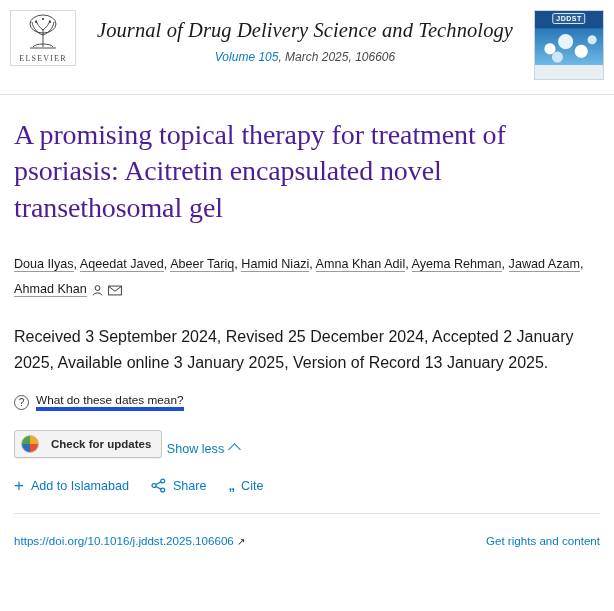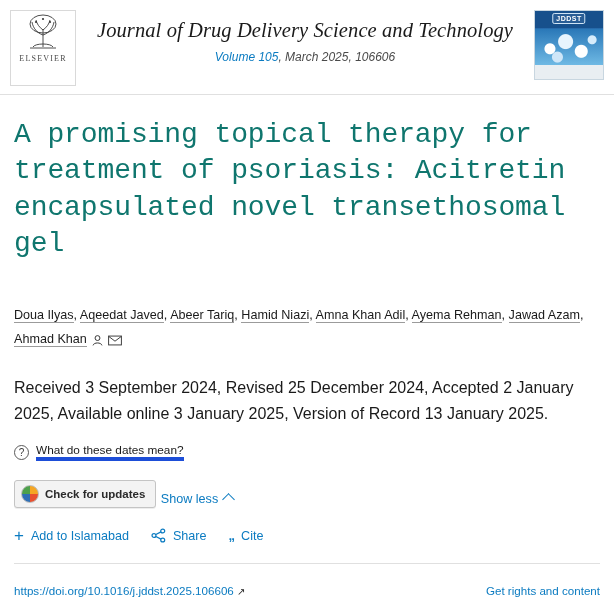--- a/index.html
+++ b/index.html
@@ -19,21 +19,21 @@
 
   
   .journal-header {
     display: flex;
     align-items: flex-start;
     padding: 10px 10px 0 10px;
     height: 84px;
   }
   .elsevier-logo {
     width: 66px;
-    height: 76px;
+    height: 56px;
     border: 1px solid #d9d9d9;
     display: flex;
     flex-direction: column;
     align-items: center;
     justify-content: flex-start;
     padding-top: 2px;
     flex: 0 0 auto;
     background: #fff;
   }
   .elsevier-tree {
@@ -104,31 +104,31 @@
   .header-rule {
     border-top: 1px solid #e0e0e0;
     margin: 10px 0 0 0;
   }
 
   
   .article {
     padding: 0 14px;
   }
   h1.article-title {
-    font-family: Liberation Mono, monospace;
+    font-family: Liberation Serif, serif;
     font-weight: normal;
     font-size: 28px;
     line-height: 1.30;
-    color: #0f766e;
+    color: #4c1d95;
     margin: 22px 0 4px 0;
     letter-spacing: -0.1px;
   }
 
   .authors {
-    margin-top: 40px;
+    margin-top: 26px;
     font-size: 12.6px;
     line-height: 1.95;
     color: #1a1a1a;
   }
   .author {
     display: inline;
     white-space: nowrap;
   }
   .author .nm {
     border-bottom: 1px solid #9b9b9b;
@@ -180,21 +180,21 @@
   .dates-link .txt {
     border-bottom: 4px solid #1d4ed8;
     cursor: pointer;
     color: #1a1a1a;
   }
 
   .crossmark {
     margin-top: 19px;
     display: inline-flex;
     align-items: center;
-    gap: 6px;
+    gap: 12px;
     border: 1px solid #c4c4c4;
     border-radius: 3px;
     background: #f3f3f3;
     padding: 4px 10px 4px 6px;
     box-shadow: 0 1px 0 rgba(0,0,0,0.07);
     cursor: pointer;
   }
   .cm-logo {
     width: 18px; height: 18px; border-radius: 50%;
     background: conic-gradient(#f5a623 0 25%, #e8502f 0 50%, #2f6fb5 0 75%, #4da14b 0 100%);

